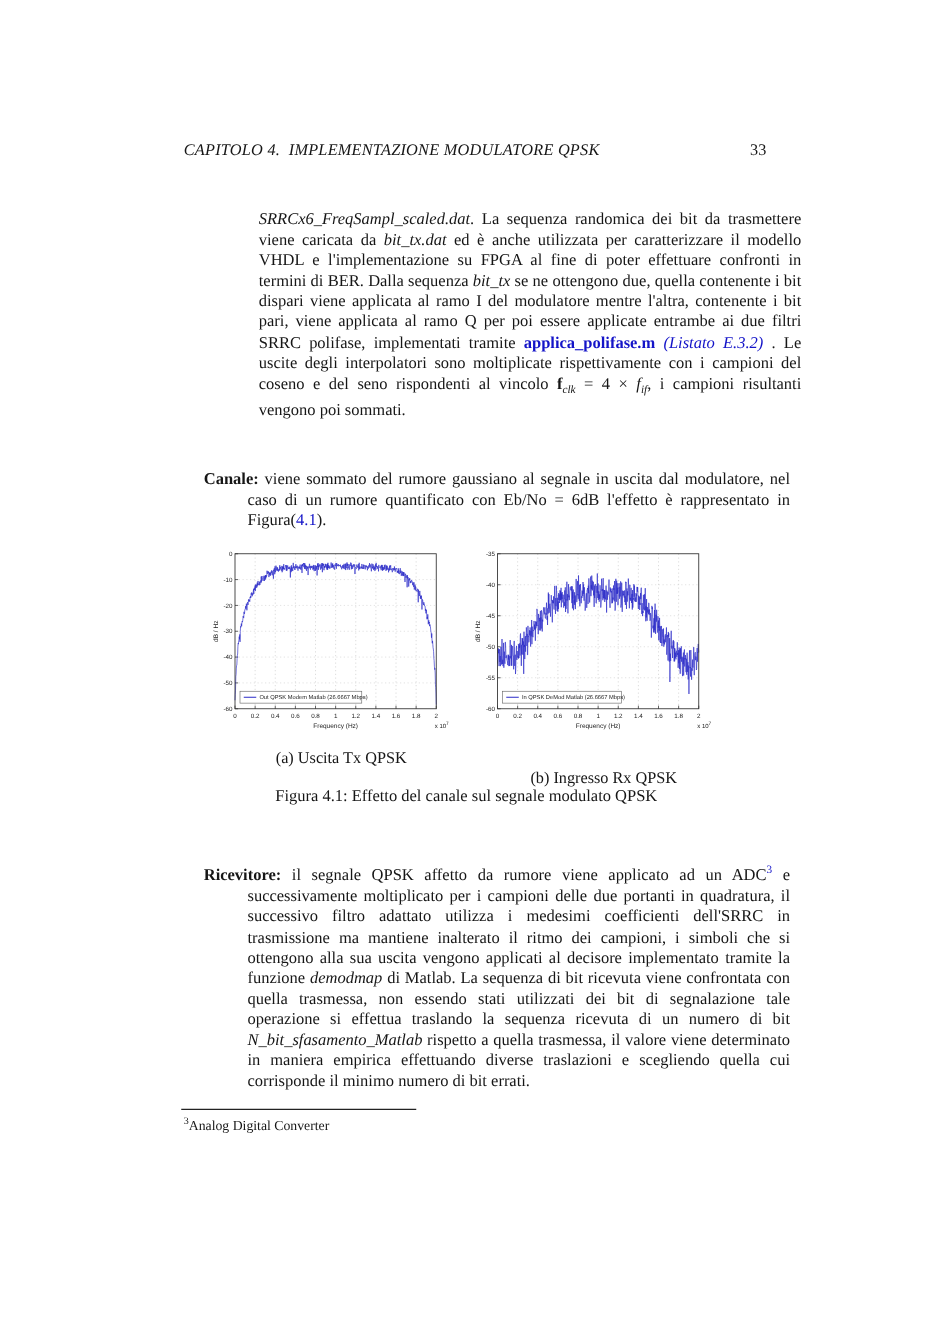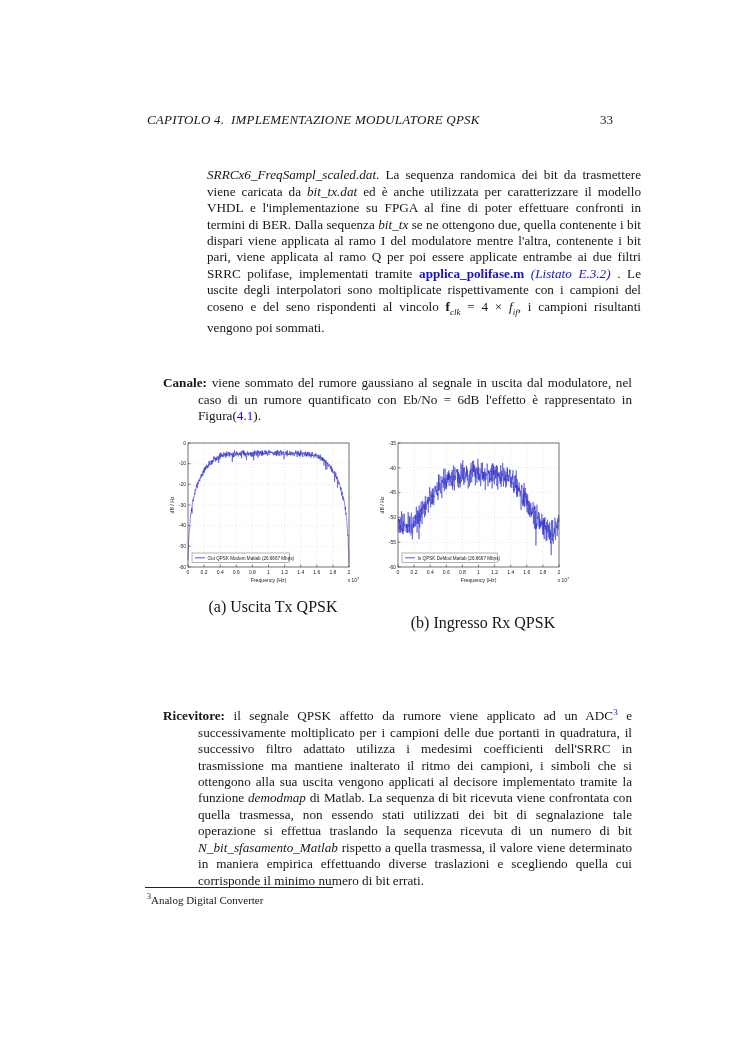--- a/index.html
+++ b/index.html
@@ -17,33 +17,33 @@
   .header .title{font-style:italic;letter-spacing:.2px;white-space:pre;}
   .body-par{
     font-size:13.2px;line-height:16.45px;text-align:justify;
   }
   .p1{position:absolute;top:154px;left:180px;width:434px;margin-left:27px;}
   .desc{
     position:absolute;left:145px;width:469px;box-sizing:border-box;
     padding-left:35px;text-indent:-35px;margin-left:18px;
   }
   .desc-canale{top:362px;}
-  .desc-ricevitore{top:695px;}
+  .desc-ricevitore{top:679px;}
   .desc .dlabel{font-weight:bold;}
   .it{font-style:italic;}
   .bold{font-weight:bold;}
   a.lnk{text-decoration:none;cursor:pointer;}
   .lnk-bold{font-weight:bold;}
   sub.msub{font-size:9px;font-style:italic;}
   sup.fmark{font-size:9px;vertical-align:super;line-height:0;}
   .figrow{position:absolute;top:438px;left:0;width:746px;height:160px;}
   .chart{position:absolute;top:0;}
   #chart0{left:168px;}
   #chart1{left:378px;}
-  .subcap{position:absolute;font-size:16px;text-align:center;width:190px;}
+  .subcap{position:absolute;font-size:13px;text-align:center;width:190px;}
   .subcap-a{top:598px;left:178px;}
   .subcap-b{top:614px;left:388px;}
   .maincap{position:absolute;top:629px;left:73px;width:600px;text-align:center;font-size:13.2px;}
   .fnrule{position:absolute;top:887px;left:145px;width:188px;border-top:1.3px solid #222;height:0;}
   .footnote{position:absolute;top:892px;left:147px;font-size:11px;}
   .footnote sup{font-size:8px;}
   svg text{font-family:"Liberation Sans","DejaVu Sans",sans-serif;}
 </style>
 </head>
 <body>
@@ -174,19 +174,20 @@
           <text x="6" y="67" font-size="5.2" text-anchor="middle" fill="#222" transform="rotate(-90 6 67)">dB / Hz</text>
           <text x="191" y="144" font-size="4.8" text-anchor="end" fill="#222">x 10<tspan dy="-2" font-size="3.8">7</tspan></text>
           <rect x="24" y="115" width="95.25" height="9.5" fill="#ffffff" stroke="#666" stroke-width="0.5"></rect>
           <line x1="27" y1="119.8" x2="37" y2="119.8" stroke="#2a2ac8" stroke-width="0.8"></line>
           <text x="39.5" y="121.6" font-size="4.6" fill="#222">In QPSK DeMod Matlab (26.6667 Mbps)</text>
         </svg></div>
   </div>
 
   <div class="subcap subcap-a">(a) Uscita Tx QPSK</div>
   <div class="subcap subcap-b">(b) Ingresso Rx QPSK</div>
+  <div class="maincap">Figura 4.1: Effetto del canale sul segnale modulato QPSK</div>
 
   <p class="body-par desc desc-ricevitore"><span class="dlabel">Ricevitore:</span><span> il segnale QPSK affetto da rumore viene applicato ad un ADC</span><sup class="fmark"><a class="lnk" style="color:#1414c8">3</a></sup><span> e successivamente moltiplicato per i campioni delle due portanti in quadratura, il successivo filtro adattato utilizza i medesimi coefficienti dell'SRRC in trasmissione ma mantiene inalterato il ritmo dei campioni, i simboli che si ottengono alla sua uscita vengono applicati al decisore implementato tramite la funzione </span><span class="it">demodmap</span><span> di Matlab. La sequenza di bit ricevuta viene confrontata con quella trasmessa, non essendo stati utilizzati dei bit di segnalazione tale operazione si effettua traslando la sequenza ricevuta di un numero di bit </span><span class="it">N_bit_sfasamento_Matlab</span><span> rispetto a quella trasmessa, il valore viene determinato in maniera empirica effettuando diverse traslazioni e scegliendo quella cui corrisponde il minimo numero di bit errati.</span></p>
 
   <div class="fnrule"></div>
   <div class="footnote"><sup>3</sup><span>Analog Digital Converter</span></div>
 
 </div>
 
 </body></html>

